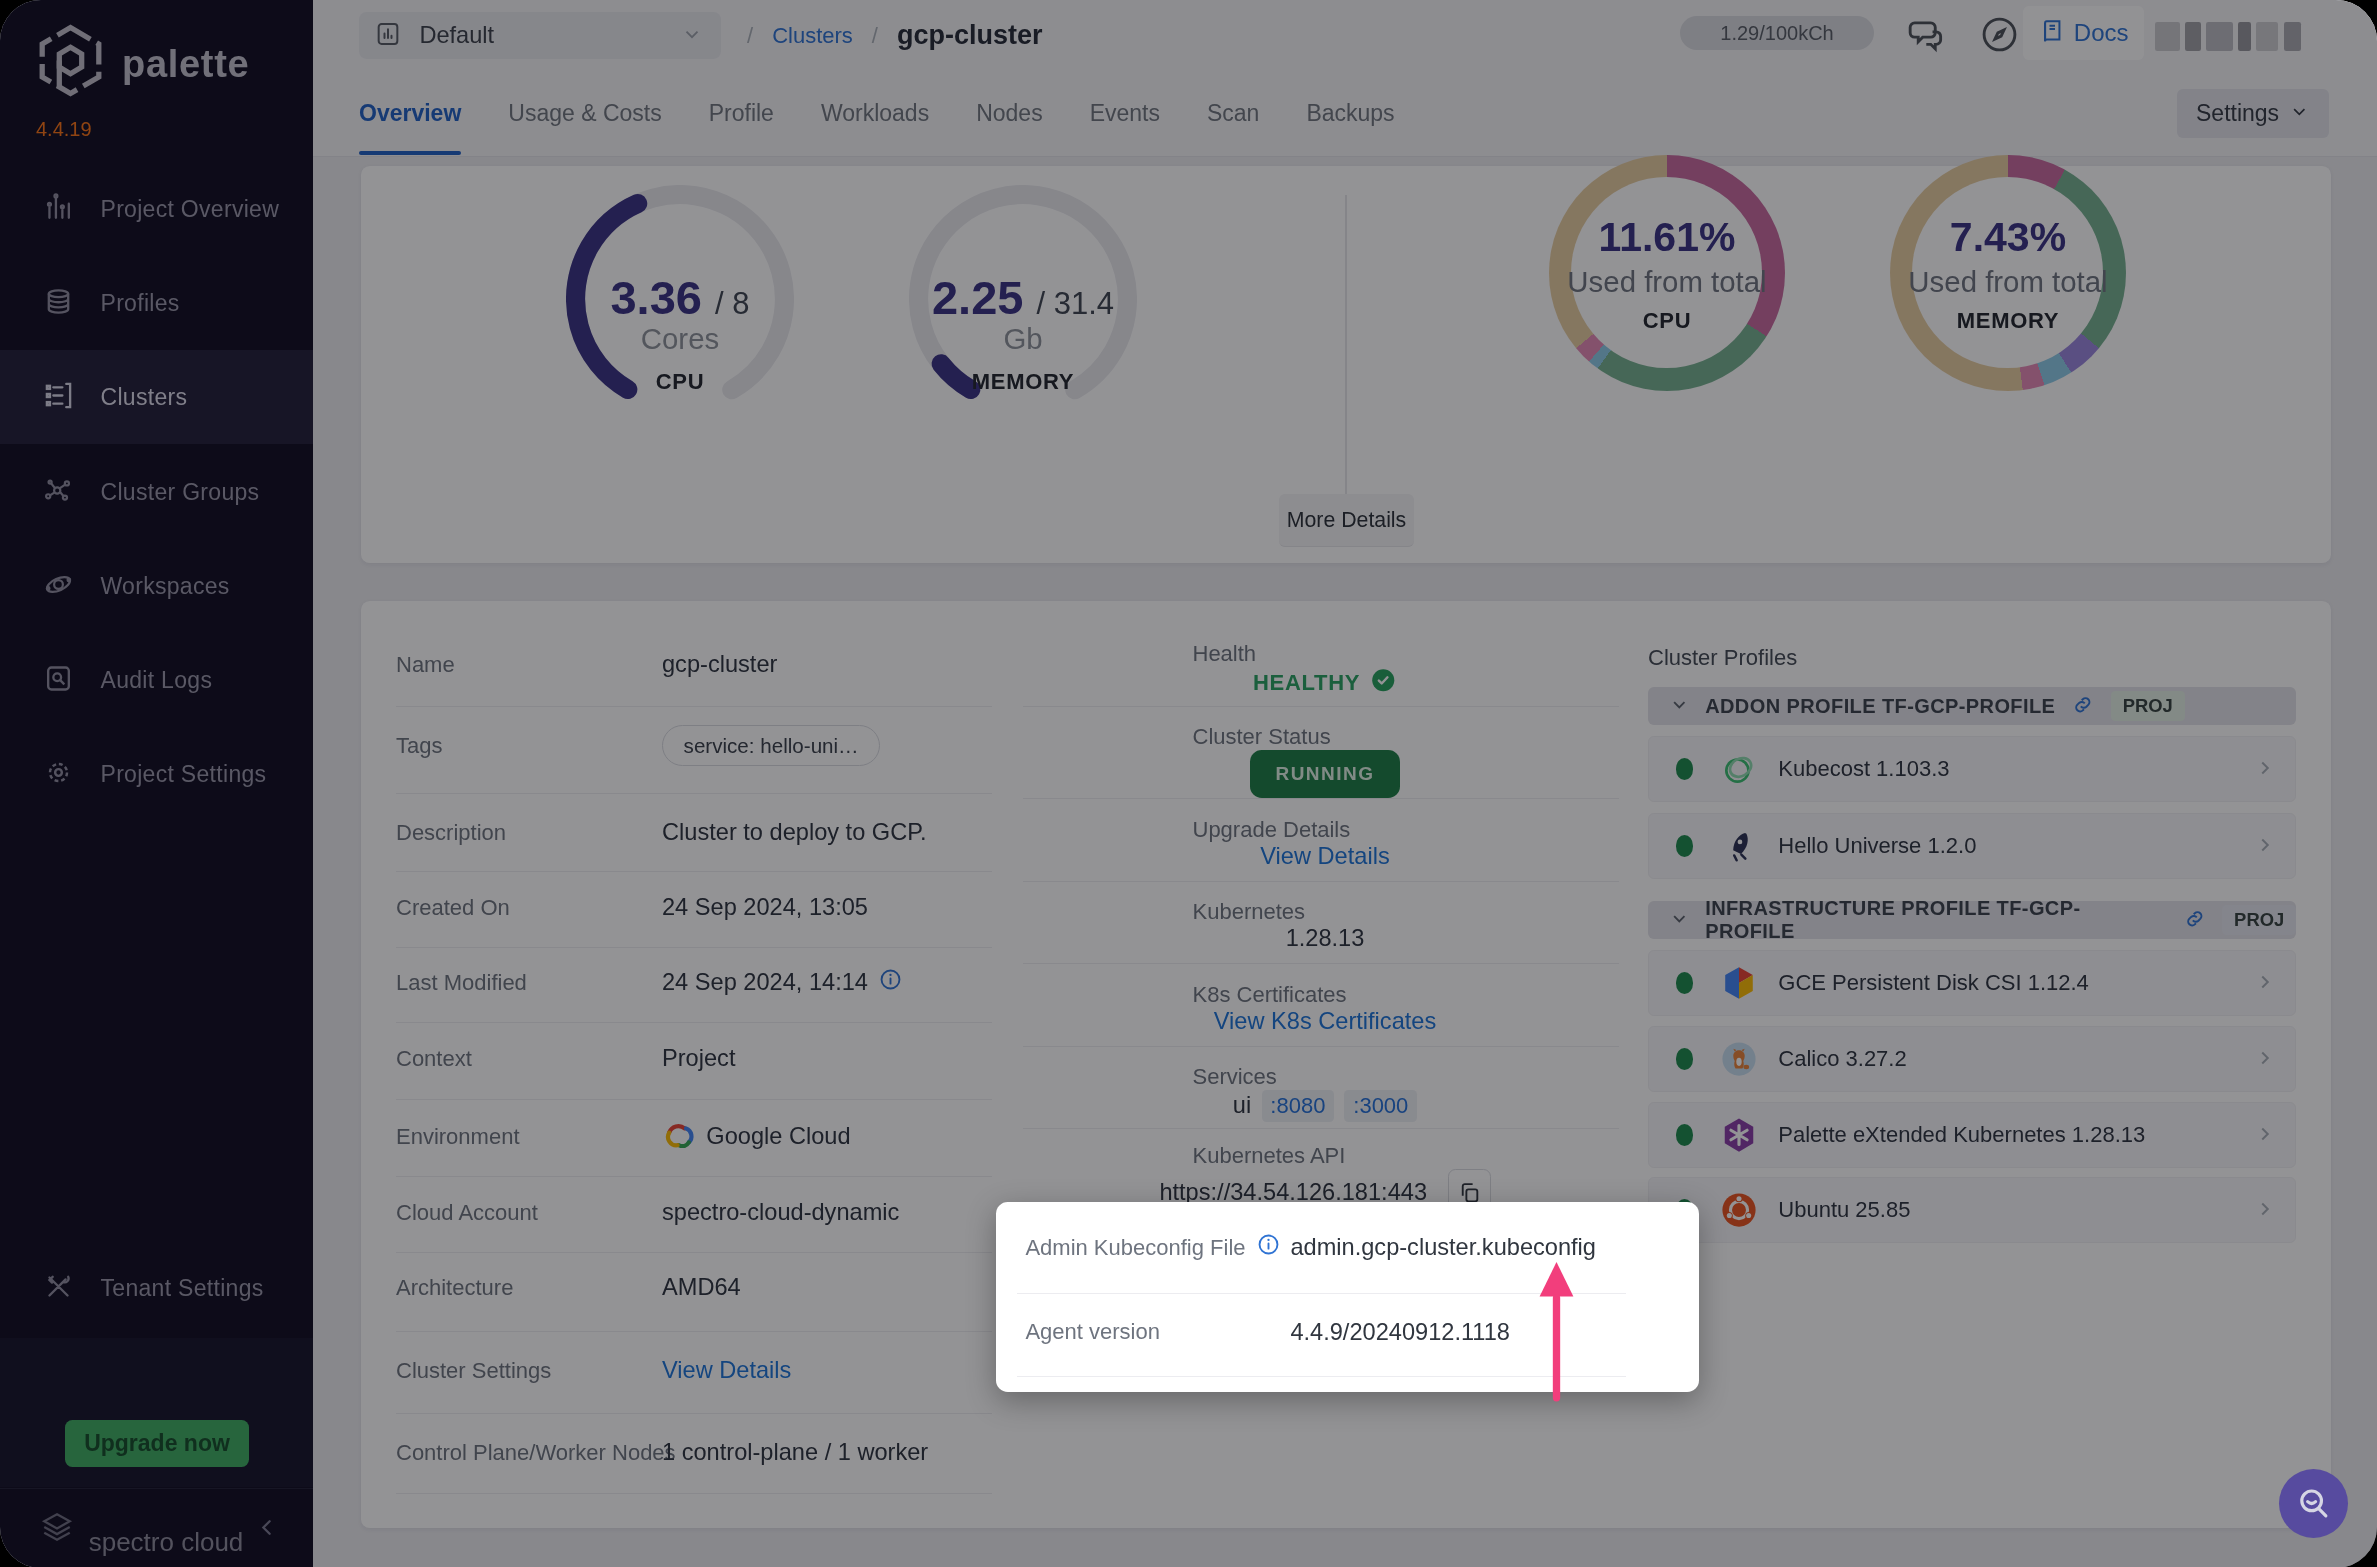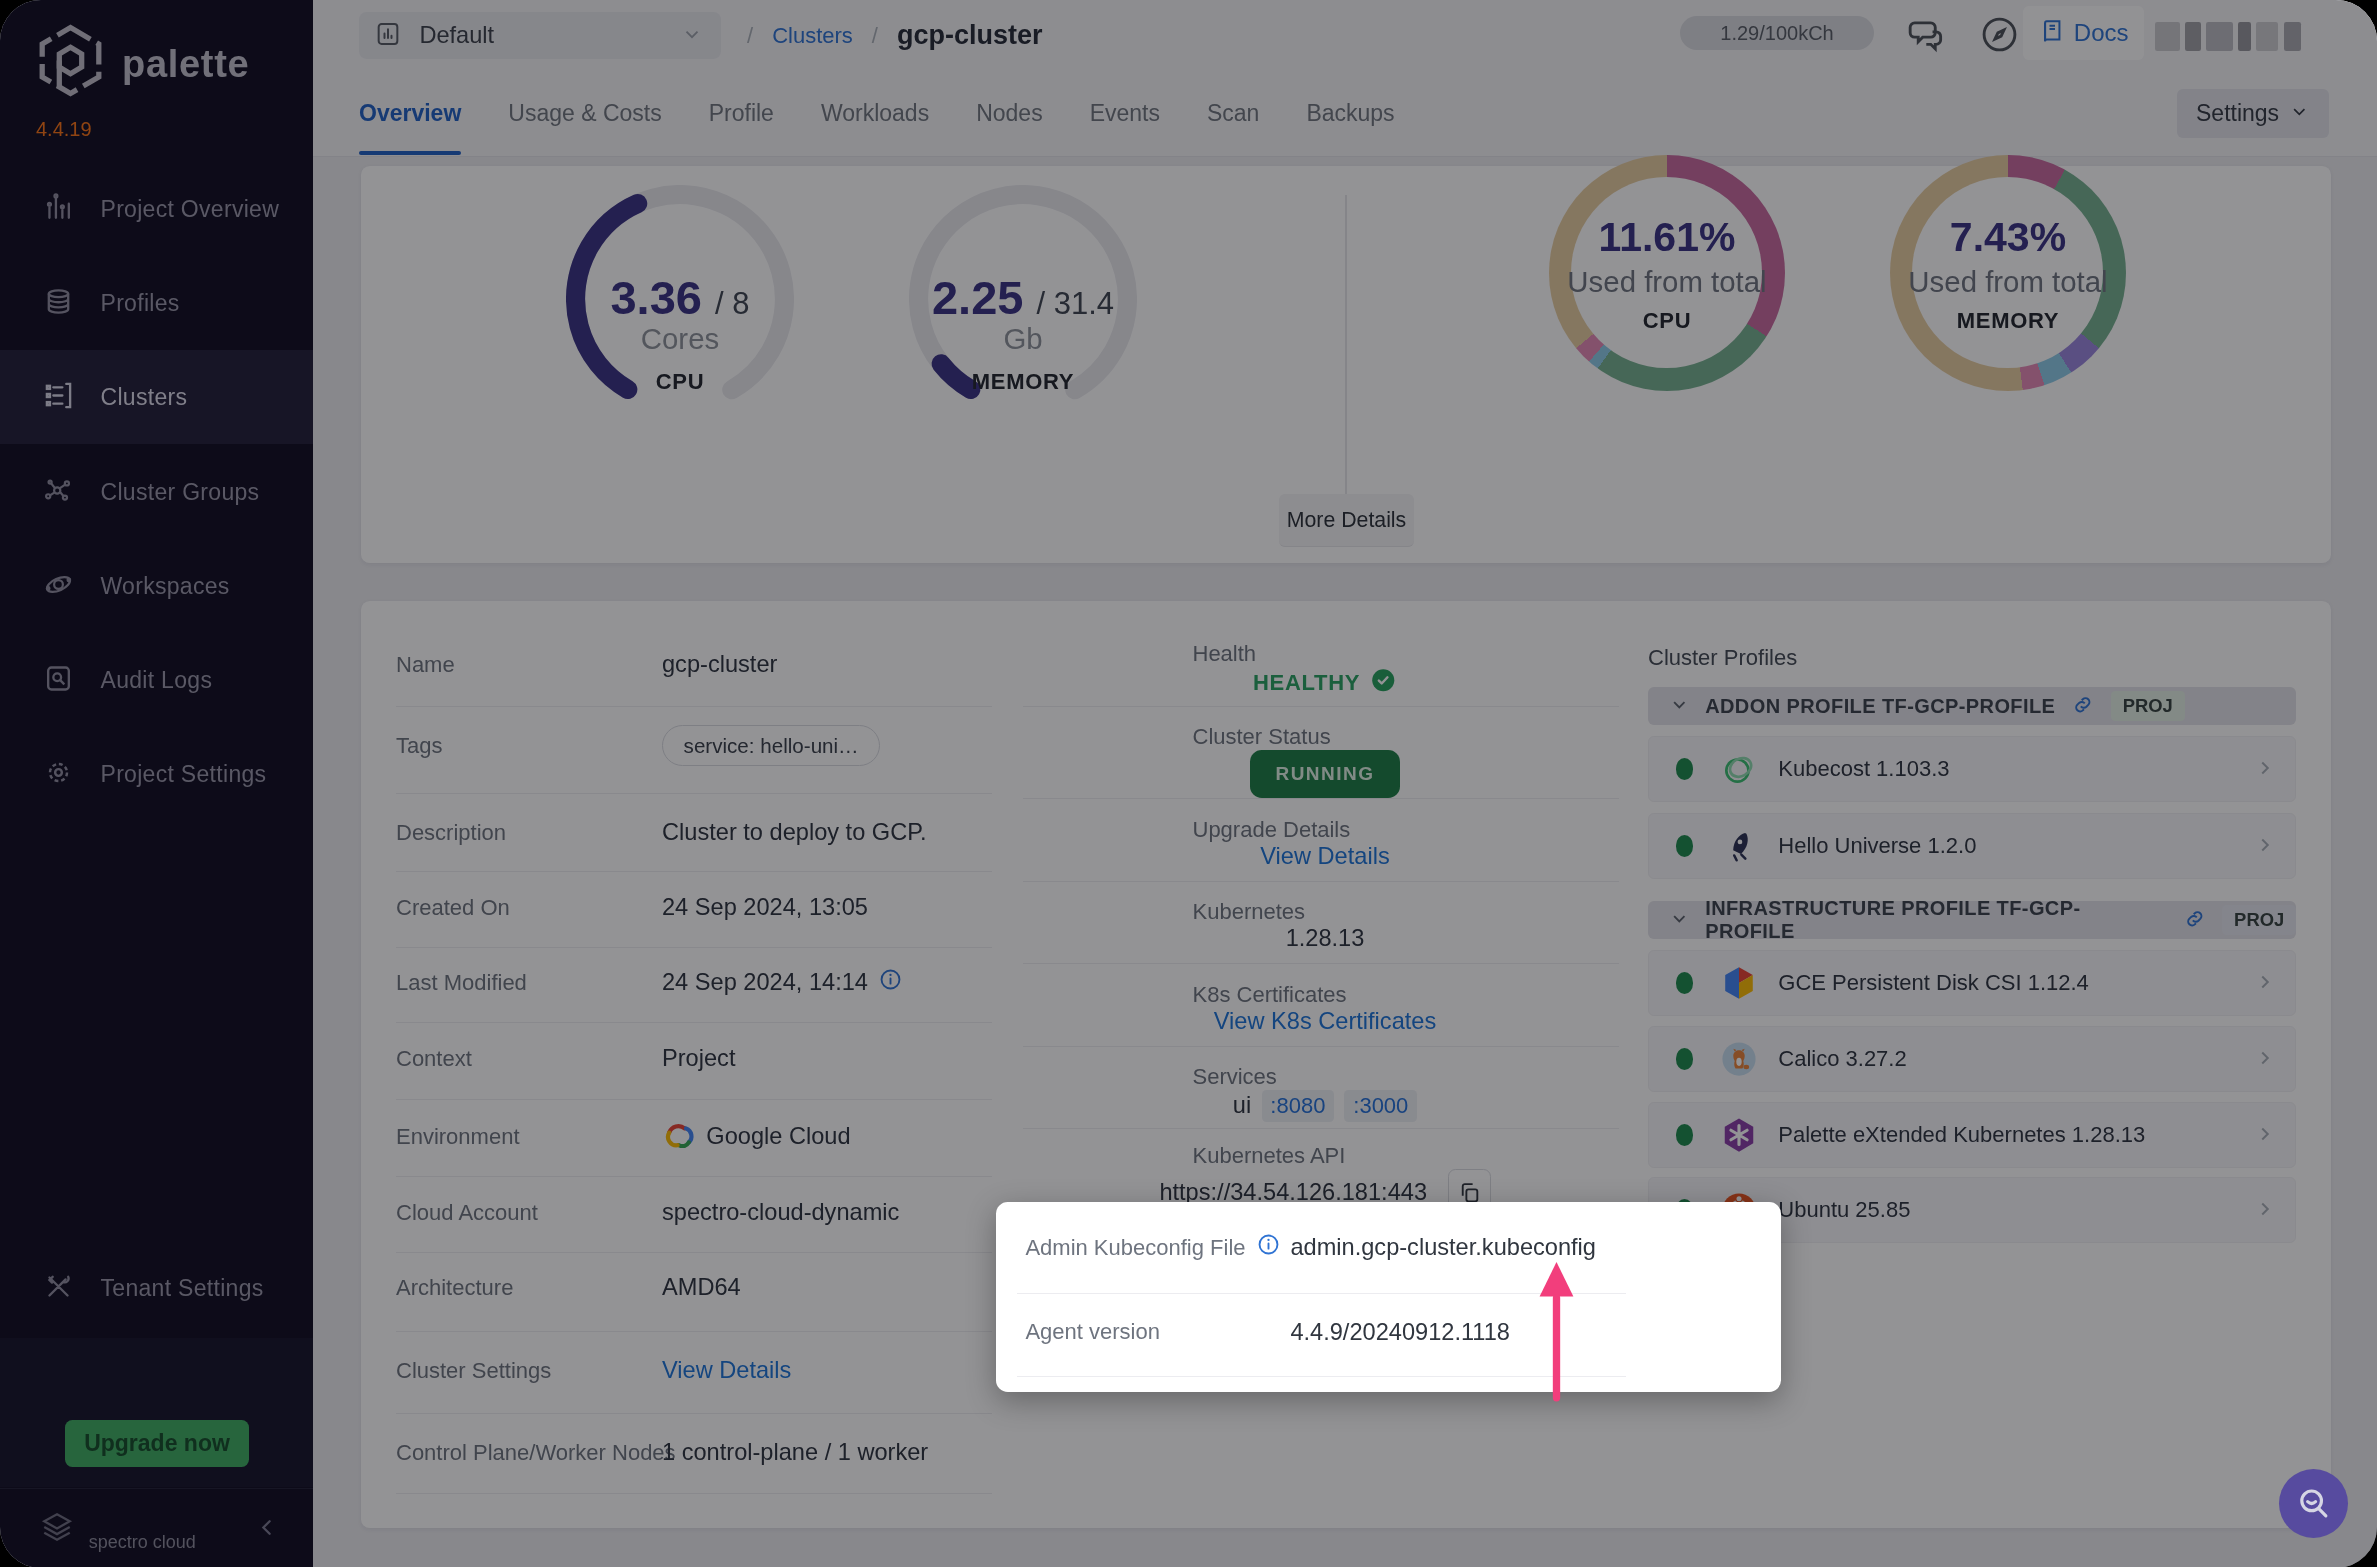--- a/index.html
+++ b/index.html
@@ -18,21 +18,21 @@
   .nav-item.active{background:#221f39;}
   .nav-item.active .nav-label{color:#dddbea;}
   .nav-item.active{color:#d8d6e6;}
   .promo{position:absolute;left:0;top:1338px;width:313px;height:149px;background:#16142c;}
   .promo-text{margin-top:19px;text-align:center;font-size:21.3px;line-height:29.4px;color:#a19fb1;}
   .upgrade-btn{position:absolute;left:65px;top:82px;width:184px;height:47px;background:#3fae63;
     border-radius:7.4px;display:flex;align-items:center;justify-content:center;font-size:23px;
     font-weight:600;color:#174d2c;cursor:pointer;}
   .side-bottom{position:absolute;left:0;top:1488px;width:313px;height:79px;
     border-top:0.7px solid #232038;display:flex;align-items:center;}
-  .brand-label{font-size:18px;color:#8d8b9c;margin-left:14.7px;margin-top:27px;}
+  .brand-label{font-size:26px;color:#8d8b9c;margin-left:14.7px;margin-top:27px;}
   
   .topbar{position:absolute;left:313px;top:0;width:2065px;height:71px;background:#f4f4f7;}
   .proj-select{position:absolute;left:46px;top:11.8px;width:362px;height:47px;background:#e8e9ee;
     border-radius:7.4px;display:flex;align-items:center;cursor:pointer;}
   .proj-label{font-size:23.6px;color:#3c414b;margin-left:17.7px;}
   .crumb{position:absolute;top:0;height:71px;display:flex;align-items:center;font-size:22px;}
   .usage-pill{position:absolute;left:1367px;top:16px;width:194px;height:34px;background:#d9dbe0;
     border-radius:17px;display:flex;align-items:center;justify-content:center;font-size:20px;color:#585d66;}
   .docs-btn{position:absolute;left:1710px;top:5.9px;width:121px;height:54px;background:rgba(255,255,255,.88);
     border-radius:5.9px;display:flex;align-items:center;justify-content:center;gap:8.8px;cursor:pointer;}
@@ -95,21 +95,21 @@
   .badge.addon{background:#e3efe5;}
   .badge.infra{background:#e4e6ef;}
   .pack-item{position:absolute;left:0;width:648px;height:66px;background:#f7f7fa;border:0.7px solid #efeff3;
     border-radius:5.9px;display:flex;align-items:center;box-sizing:border-box;cursor:pointer;}
   .pack-dot{width:17.7px;height:22px;border-radius:50%;background:#1e8a4e;margin-left:26.5px;flex:none;}
   .pack-logo{margin-left:26.5px;flex:none;width:38px;height:38px;}
   .pack-name{margin-left:20.6px;font-size:22px;color:#2e3440;white-space:nowrap;}
   .pack-chev{margin-left:auto;margin-right:19px;flex:none;}
   
   .dim{position:absolute;left:0;top:0;width:2377px;height:1568px;background:rgba(8,8,14,.44);z-index:40;}
-  .spotlight{position:absolute;left:996px;top:1202px;width:785px;height:190px;background:#fff;
+  .spotlight{position:absolute;left:996px;top:1202px;width:703px;height:190px;background:#fff;
     border-radius:11.8px;box-shadow:0 8.8px 29.4px rgba(0,0,0,.30);z-index:50;}
   .spot-row{position:absolute;left:0;width:651px;height:62px;display:flex;align-items:center;padding-left:29.4px;
     box-sizing:border-box;}
   .spot-lbl{width:265px;flex:none;font-size:22px;color:#6e747f;display:flex;align-items:center;gap:10.3px;white-space:nowrap;}
   .spot-val{font-size:23.6px;color:#30363f;white-space:nowrap;}
   .spot-line{position:absolute;left:20.6px;width:609px;height:0.7px;background:#ececf0;}
   .arrow{position:absolute;left:1535px;top:1262px;z-index:52;}
   .fab{position:absolute;left:2279px;top:1469px;width:69px;height:69px;border-radius:50%;background:#574b9f;
     display:flex;align-items:center;justify-content:center;z-index:55;cursor:pointer;}
 </style>

